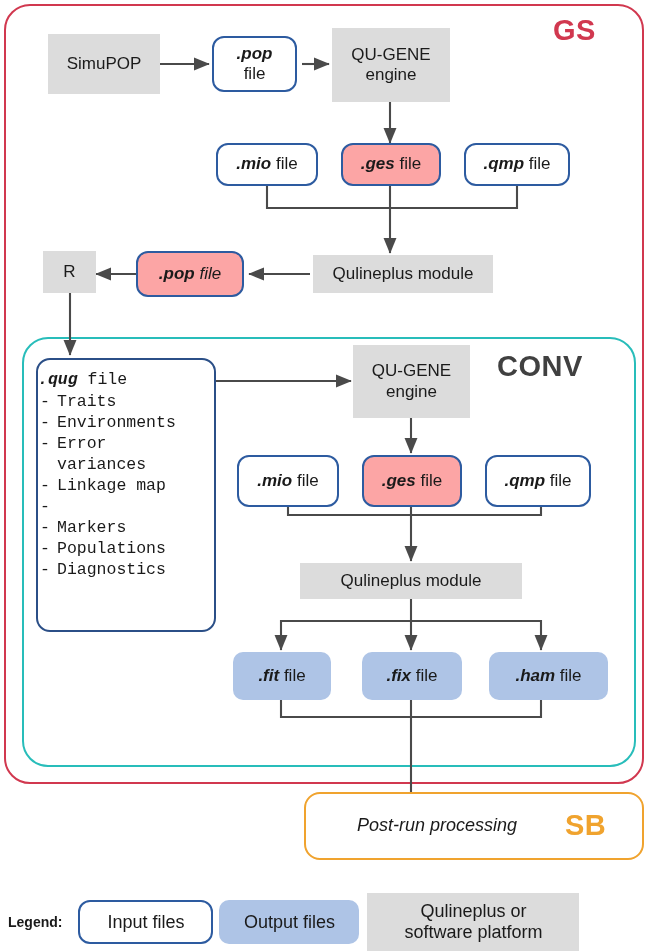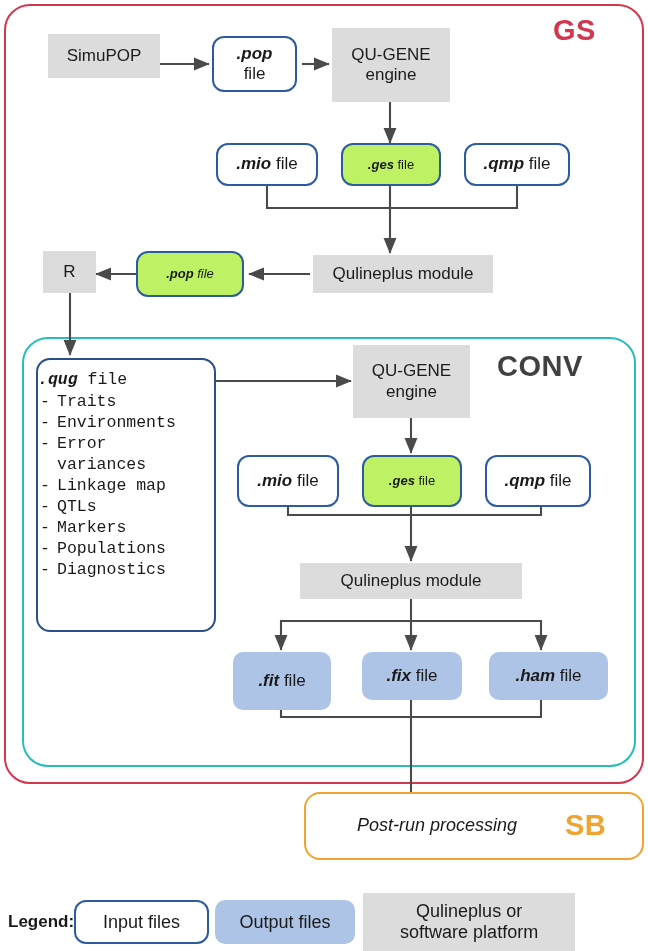--- a/index.html
+++ b/index.html
@@ -46,24 +46,24 @@
   
   .inputfile {
     background: #ffffff;
     border: 2px solid #2d5ba0;
     border-radius: 12px;
     font-size: 17px;
   }
 
   
   .outputfile {
-    background: #bef264;
+    background: #fca5a5;
     border: 2px solid #2d5ba0;
     border-radius: 12px;
-    font-size: 13px;
+    font-size: 17px;
   }
 
   
   .outputplain {
     background: #aec4e6;
     border: none;
     border-radius: 10px;
     font-size: 17px;
   }
 
@@ -118,23 +118,23 @@
   .legend-row {
     position: absolute;
     left: 0; top: 893px;
     width: 648px; height: 58px;
     display: flex;
     align-items: center;
     z-index: 5;
   }
   .legend-title {
     font-weight: bold;
-    font-size: 17px;
+    font-size: 14px;
     margin-left: 8px;
-    margin-right: 0;
+    margin-right: 16px;
     white-space: nowrap;
   }
   .legend-chip {
     display: flex; align-items: center; justify-content: center;
     text-align: center;
     font-size: 18px;
     line-height: 1.15;
   }
   .chip-input {
     width: 135px; height: 44px;
@@ -216,21 +216,21 @@
       <path d="M288,507 L288,515 L541,515 L541,507"></path>
       <path d="M411,507 L411,515"></path>
 
       <path d="M411,599 L411,630"></path>
       <path d="M281,630 L281,621 L541,621 L541,630"></path>
 
       <path d="M281,700 L281,717 L541,717 L541,700"></path>
     </g>
   </svg>
 
-  <div class="node platform" style="left:48px; top:34px; width:112px; height:44px;">
+  <div class="node platform" style="left:48px; top:34px; width:112px; height:60px;">
     <span>SimuPOP</span>
   </div>
 
   <div class="node inputfile" style="left:212px; top:36px; width:85px; height:56px;">
     <div>
       <span class="bi">.pop</span><br>
       <span>file</span>
     </div>
   </div>
 
@@ -286,21 +286,20 @@
       <li>
           <span class="dash">-</span>
           <span class="txt">Error variances</span>
         </li>
       <li>
           <span class="dash">-</span>
           <span class="txt">Linkage map</span>
         </li>
       <li>
           <span class="dash">-</span>
-          <span class="txt">QTLs</span>
         </li>
       <li>
           <span class="dash">-</span>
           <span class="txt">Markers</span>
         </li>
       <li>
           <span class="dash">-</span>
           <span class="txt">Populations</span>
         </li>
       <li>
@@ -329,21 +328,21 @@
 
   <div class="node inputfile" style="left:485px; top:455px; width:106px; height:52px;">
     <div><span class="bi">.qmp</span>
       <span>file</span></div>
   </div>
 
   <div class="node platform" style="left:300px; top:563px; width:222px; height:36px;">
     <span>Qulineplus module</span>
   </div>
 
-  <div class="node outputplain" style="left:233px; top:652px; width:98px; height:58px;">
+  <div class="node outputplain" style="left:233px; top:652px; width:98px; height:48px;">
     <div><span class="bi">.fit</span>
       <span>file</span></div>
   </div>
 
   <div class="node outputplain" style="left:362px; top:652px; width:100px; height:48px;">
     <div><span class="bi">.fix</span>
       <span>file</span></div>
   </div>
 
   <div class="node outputplain" style="left:489px; top:652px; width:119px; height:48px;">

